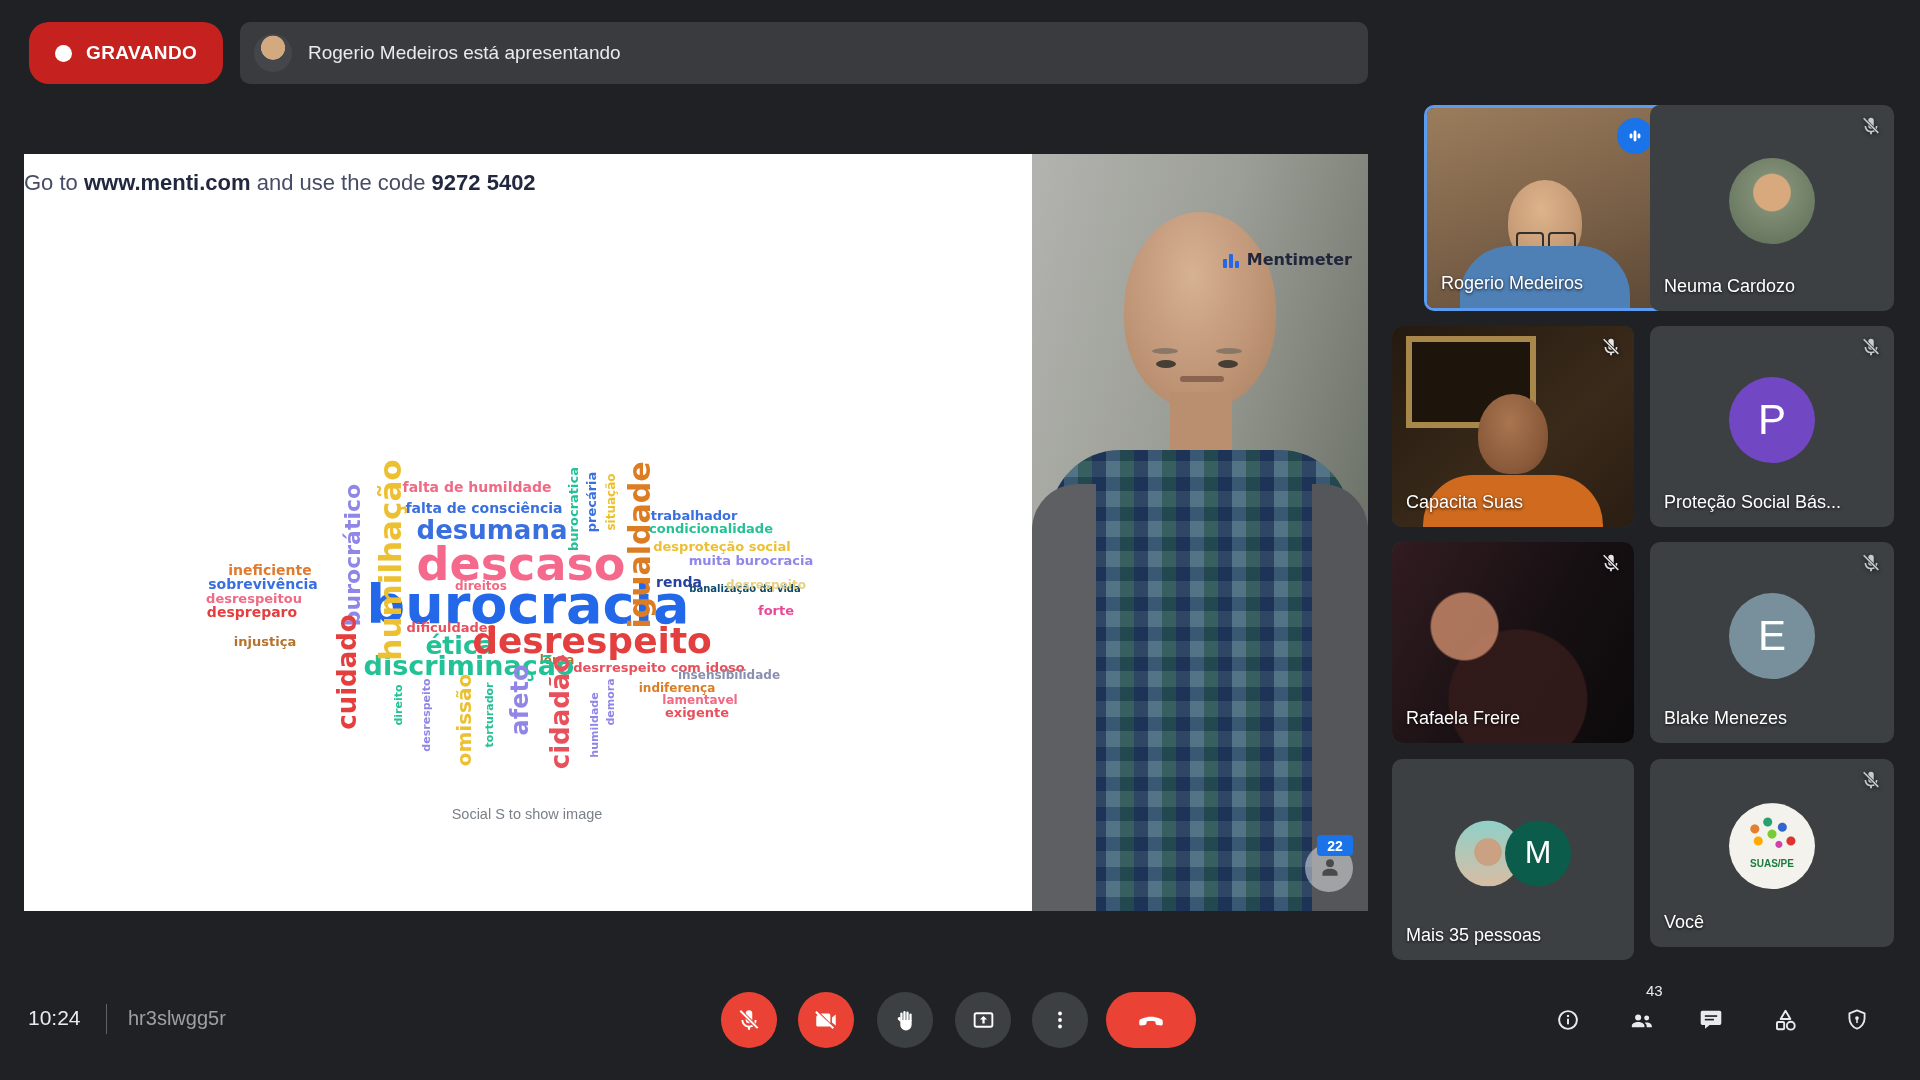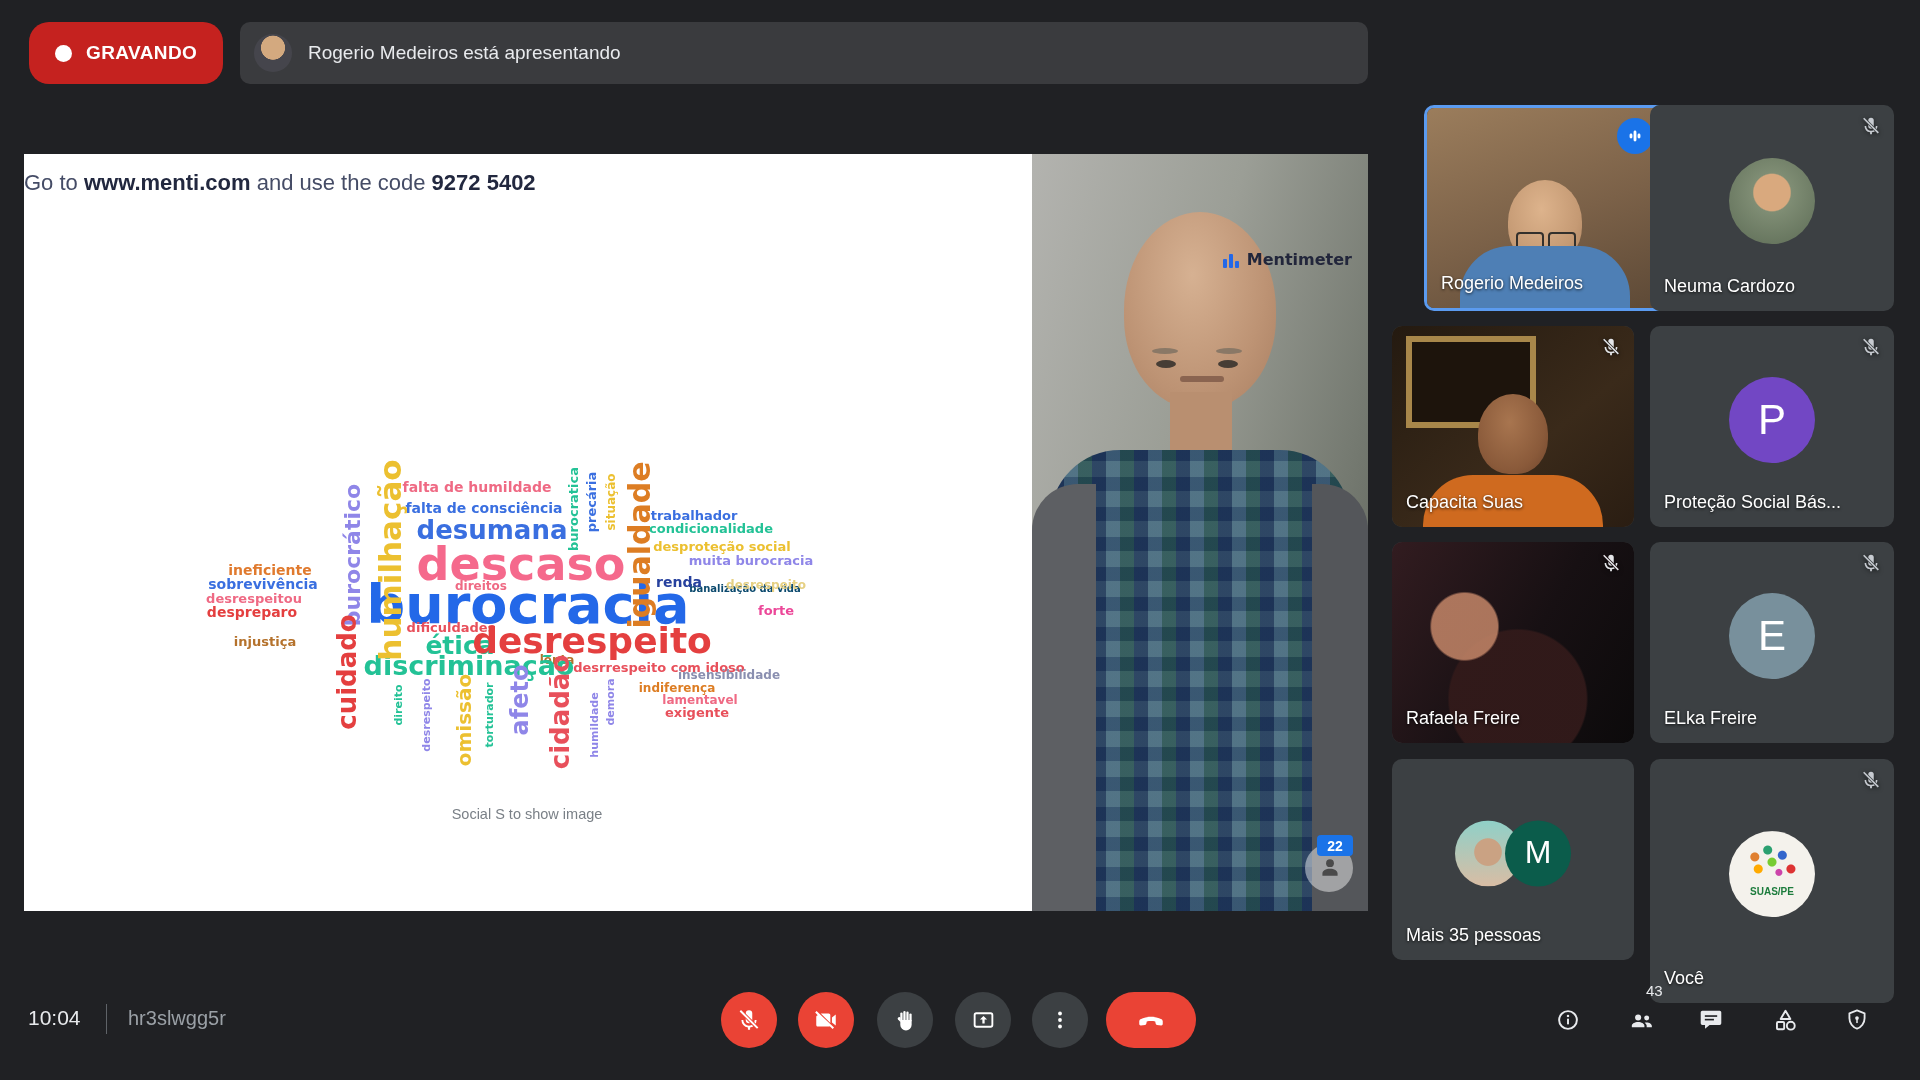--- a/index.html
+++ b/index.html
@@ -274,45 +274,45 @@
 </div>
 
 <div class="tile" style="left:1650px;top:542px;width:244px;height:201px;">
   <div class="avatar-letter av-e">E</div>
   <svg class="tile-mute" width="22" height="22" viewBox="0 0 24 24">
     <path fill="#c7cbd1" d="M12 15a3 3 0 0 0 3-3V6a3 3 0 1 0-6 0v6a3 3 0 0 0 3 3z"></path>
     <path fill="#c7cbd1" d="M17.3 12a5.3 5.3 0 0 1-10.6 0H5a7 7 0 0 0 6 6.9V21h2v-2.1a7 7 0 0 0 6-6.9z"></path>
     <line x1="4" y1="3.5" x2="20" y2="19.5" stroke="#3c4043" stroke-width="3.2"></line>
     <line x1="4" y1="3.5" x2="20" y2="19.5" stroke="#c7cbd1" stroke-width="1.6"></line>
   </svg>
-  <span class="tile-label">ELka Freire</span>
+  <span class="tile-label">Blake Menezes</span>
 </div>
 
 <div class="tile" style="left:1392px;top:759px;width:242px;height:201px;">
   <div class="m35-wrap">
     <div class="m35-girl"></div>
     <div class="m35-m">M</div>
   </div>
   <span class="tile-label">Mais 35 pessoas</span>
 </div>
 
-<div class="tile" style="left:1650px;top:759px;width:244px;height:244px;">
+<div class="tile" style="left:1650px;top:759px;width:244px;height:188px;">
   <div class="suas-logo">
     <span class="suas-text">SUAS/PE</span>
   </div>
   <svg class="tile-mute" width="22" height="22" viewBox="0 0 24 24">
     <path fill="#c7cbd1" d="M12 15a3 3 0 0 0 3-3V6a3 3 0 1 0-6 0v6a3 3 0 0 0 3 3z"></path>
     <path fill="#c7cbd1" d="M17.3 12a5.3 5.3 0 0 1-10.6 0H5a7 7 0 0 0 6 6.9V21h2v-2.1a7 7 0 0 0 6-6.9z"></path>
     <line x1="4" y1="3.5" x2="20" y2="19.5" stroke="#3c4043" stroke-width="3.2"></line>
     <line x1="4" y1="3.5" x2="20" y2="19.5" stroke="#c7cbd1" stroke-width="1.6"></line>
   </svg>
   <span class="tile-label">Você</span>
 </div>
 
-<div class="abs time">10:04</div>
+<div class="abs time">10:24</div>
 <div class="abs vsep"></div>
 <div class="abs mcode">hr3slwgg5r</div>
 
 <div class="ctl red" style="left:721px;">
   <svg width="26" height="26" viewBox="0 0 24 24">
     <path fill="#fff" d="M12 15a3 3 0 0 0 3-3V6a3 3 0 1 0-6 0v6a3 3 0 0 0 3 3z"></path>
     <path fill="#fff" d="M17.3 12a5.3 5.3 0 0 1-10.6 0H5a7 7 0 0 0 6 6.9V21h2v-2.1a7 7 0 0 0 6-6.9z"></path>
     <line x1="4" y1="3.5" x2="20" y2="19.5" stroke="#ea4335" stroke-width="3.4"></line>
     <line x1="4" y1="3.5" x2="20" y2="19.5" stroke="#fff" stroke-width="1.8"></line>
   </svg>

